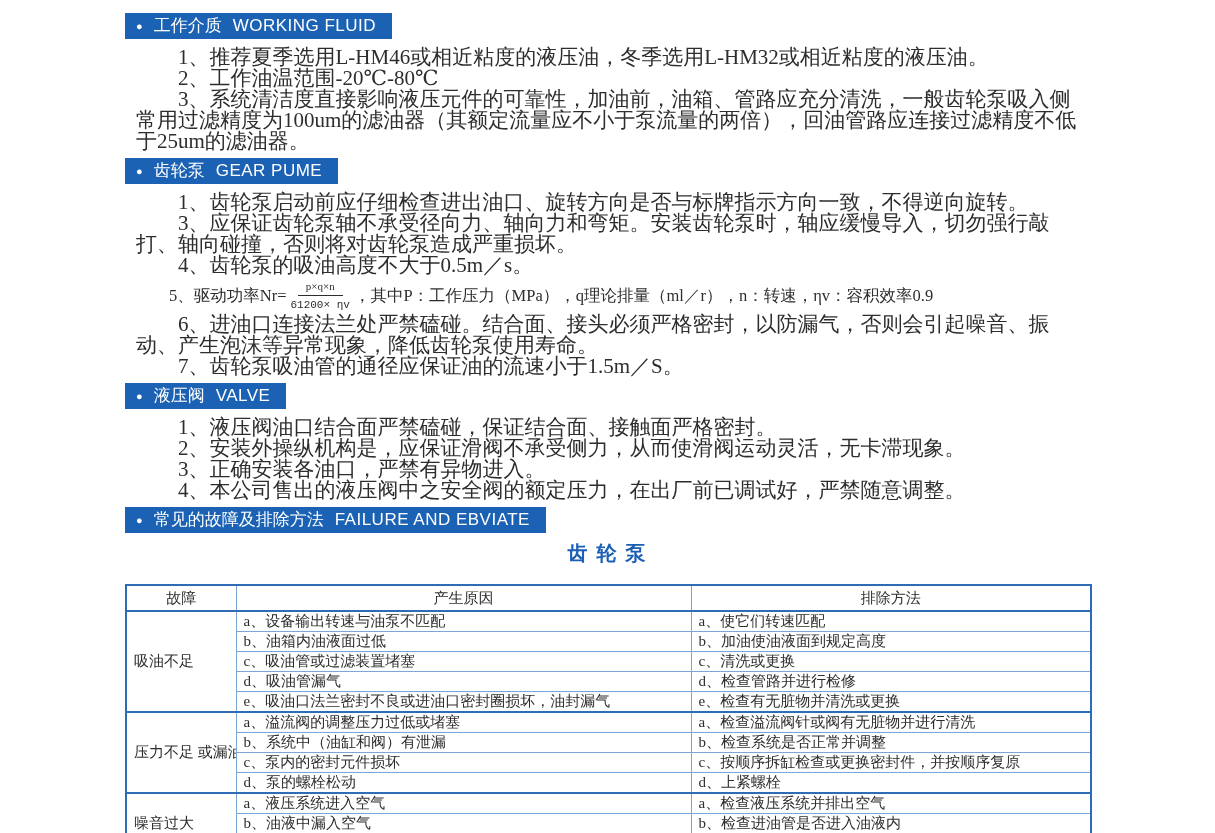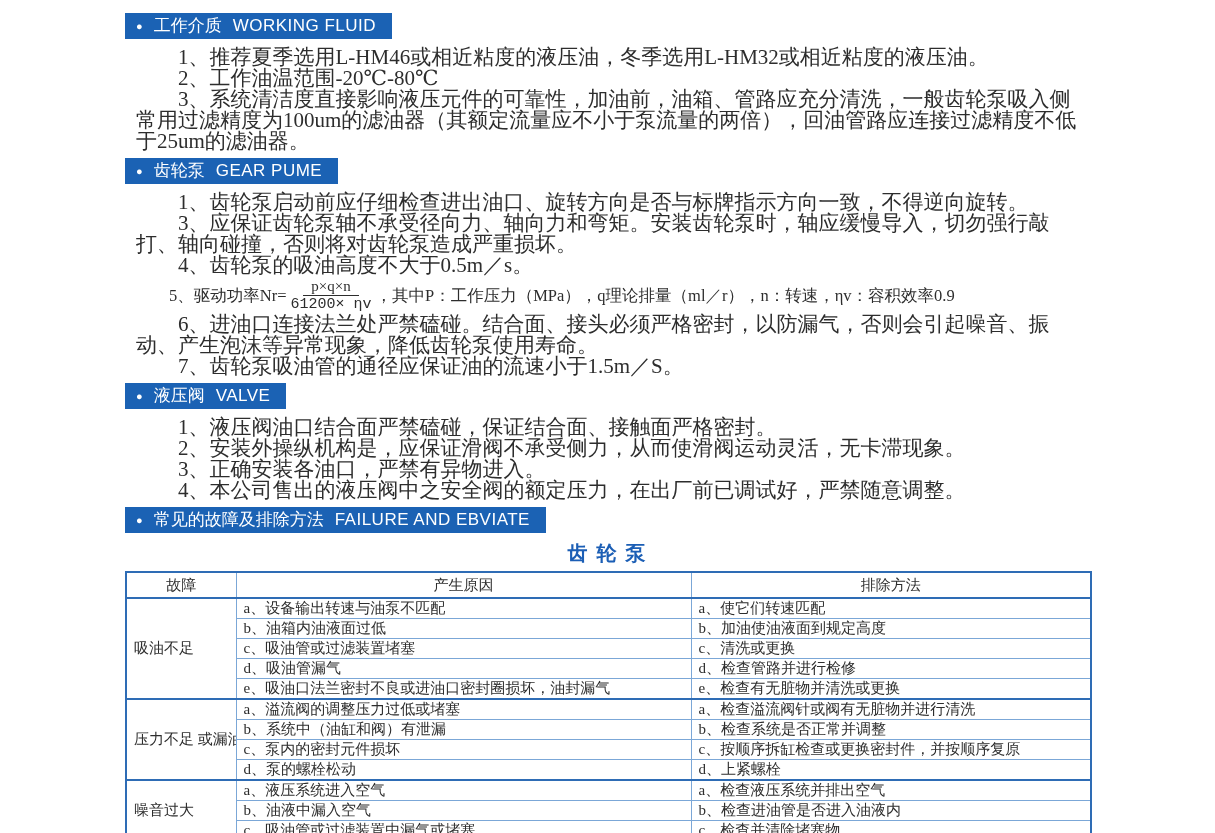--- a/index.html
+++ b/index.html
@@ -21,27 +21,27 @@
   .para{
     font-size:21px;line-height:21px;margin:0;padding-left:11px;
     text-indent:2em;
   }
   .formula-line{
     display:flex;align-items:center;font-size:16.5px;line-height:21px;
     padding-left:calc(11px + 2em);height:38px;
   }
   .frac{
     display:inline-flex;flex-direction:column;align-items:center;
-    font-size:15px;line-height:16px;margin:0 4px;
+    font-size:11px;line-height:16px;margin:0 4px;
   }
   .frac .num{border-bottom:1px solid #2d2d2d;padding:0 8px 1px 8px;}
   .frac .den{padding-top:1px;font-family:Liberation Mono, monospace;}
   .table-title{
     width:965px;text-align:center;color:#1b5eb5;font-weight:bold;
-    font-size:20px;line-height:20px;margin:2px 0 8px 0;letter-spacing:2px;
+    font-size:20px;line-height:20px;margin:2px 0 21px 0;letter-spacing:2px;
   }
   table.trouble{
     width:965px;border-collapse:collapse;table-layout:fixed;
     font-size:15px;color:#2d2d2d;
     border:2px solid #2e6cb5;
   }
   table.trouble th{
     height:24px;font-weight:normal;text-align:center;
     border:1px solid #7ba7d7;border-bottom:2px solid #2e6cb5;
     padding:0 4px;

